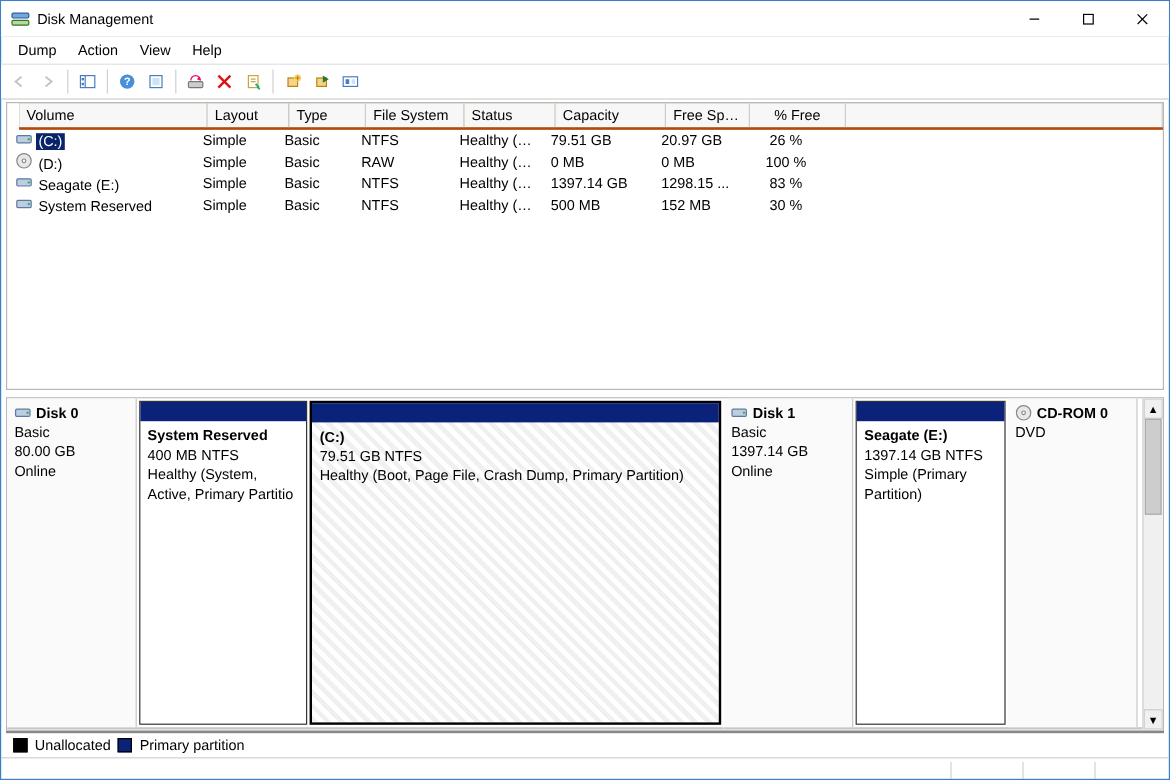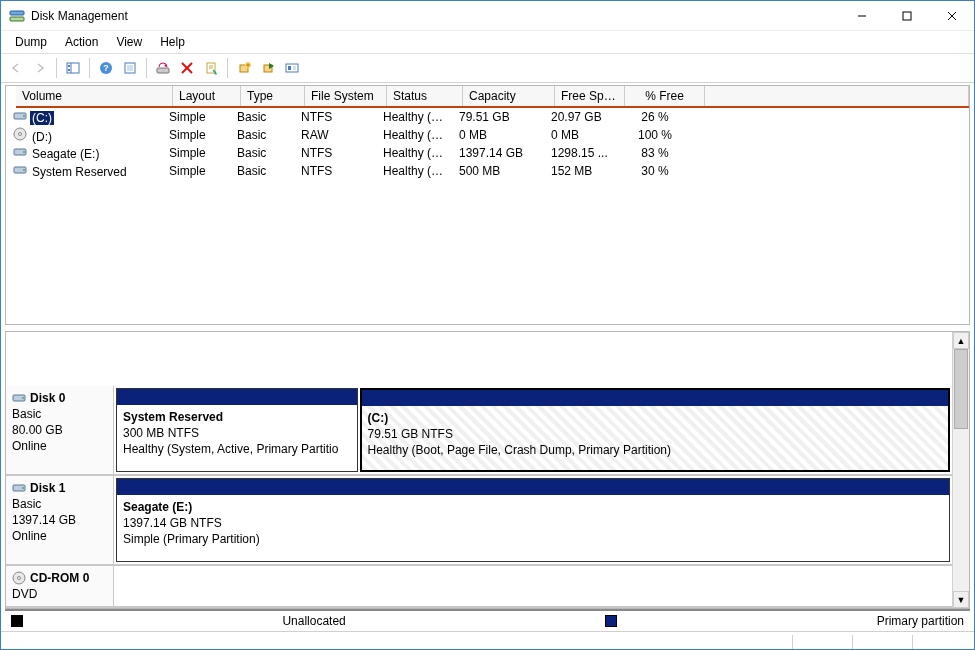--- a/index.html
+++ b/index.html
@@ -127,21 +127,21 @@
     flex: 1;
     border: 1px solid #b8b8b8;
     overflow: hidden;
     display: flex;
     min-height: 0;
   }
   .disks-scroll {
     flex: 1;
     overflow-y: hidden;
     display:flex;
-    flex-direction: column;
+    flex-direction: row;
     justify-content: flex-end;
   }
   .disk-row {
     display: flex;
     border-bottom: 2px solid #c8c8c8;
     min-height: 90px;
     background: #fff;
   }
   .disk-row.short { min-height: 40px; }
   .disk-info {
@@ -184,21 +184,20 @@
   .sb-thumb { position:absolute; left:1px; right:1px; top:0; height:80px; background:#cdcdcd; border:1px solid #aaa;}
 
   .legend {
     height: 22px;
     border-top: 2px solid #888;
     display:flex;
     align-items: center;
     padding: 0 6px;
     gap: 6px;
     background: #fff;
-    justify-content: space-between;
   }
   .legend .swatch { width: 12px; height: 12px; border:1px solid #000; }
   .swatch.unalloc { background:#000; }
   .swatch.primary { background:#0a227a; }
 
   .statusbar { height: 18px; border-top: 1px solid #d0d0d0; display:flex; }
   .status-grip {
     margin-left:auto; width:200px; display:flex; align-items:flex-end; justify-content:flex-end; padding-right:2px;
   }
   .status-seg { width: 60px; height: 14px; border-left:1px solid #d0d0d0; }
@@ -422,21 +421,21 @@
               </div>
               <div>Basic</div>
               <div>80.00 GB</div>
               <div>Online</div>
             </div>
             <div class="disk-parts">
               <div class="part" style="flex: 0.29 1 0%;">
                 <div class="part-topbar"></div>
                 <div class="part-body">
                   <div class="pname">System Reserved</div>
-                  <div>300 MB NTFS</div>
+                  <div>400 MB NTFS</div>
                   <div>Healthy (System, Active, Primary Partitio</div>
                 </div>
               </div>
               <div class="part selected" style="flex: 0.71 1 0%;">
                 <div class="part-topbar"></div>
                 <div class="part-body">
                   <div class="pname">(C:)</div>
                   <div>79.51 GB NTFS</div>
                   <div>Healthy (Boot, Page File, Crash Dump, Primary Partition)</div>
                 </div>

